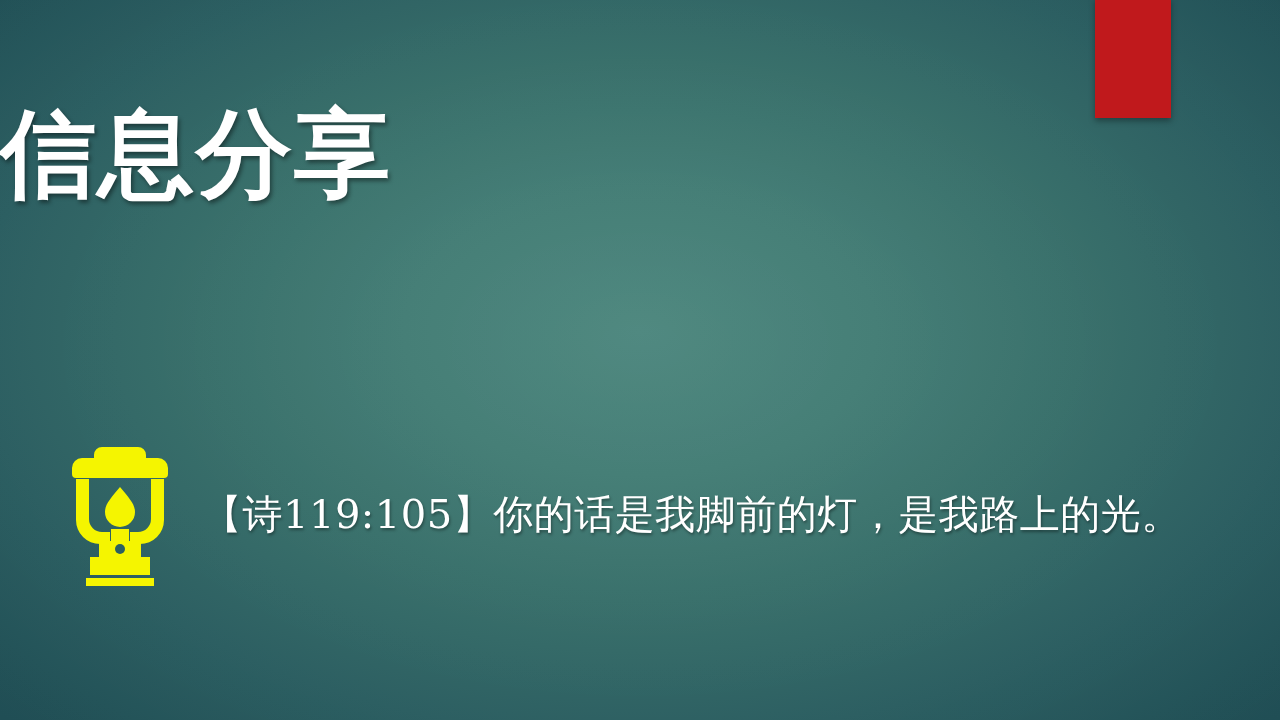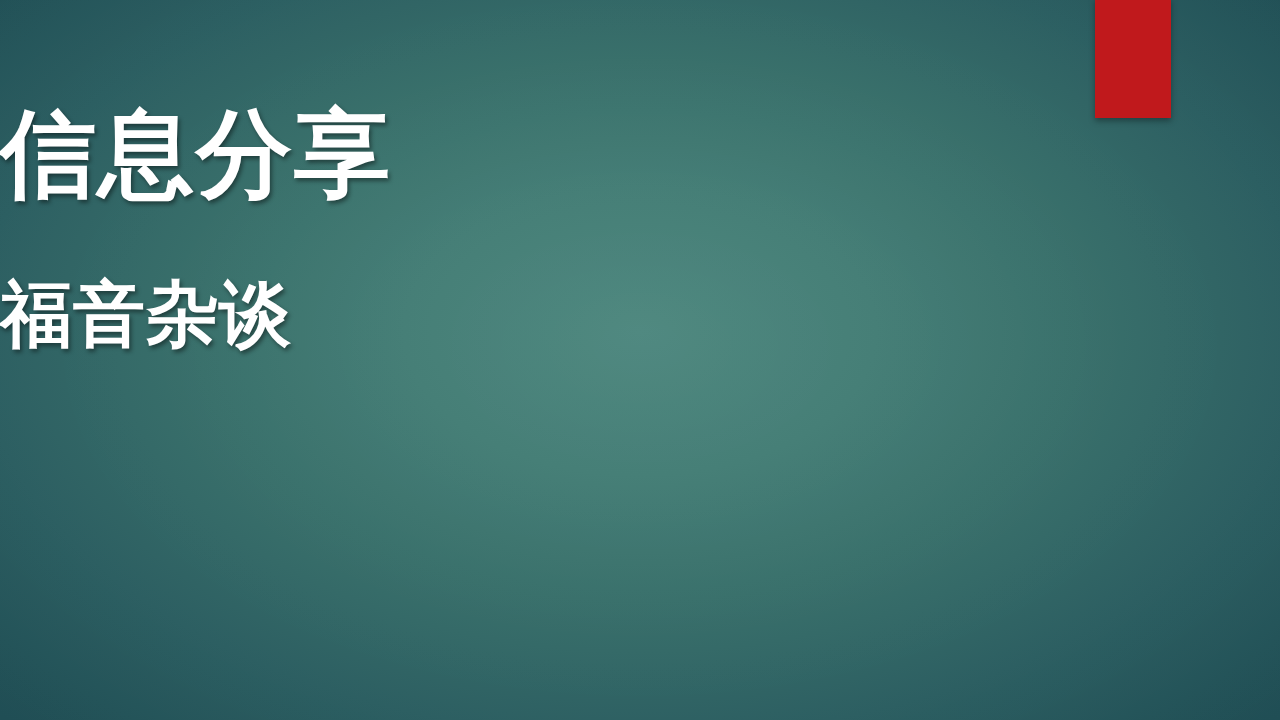--- a/index.html
+++ b/index.html
@@ -125,17 +125,49 @@
 <body>
 
 <div class="slide">
 
   <div class="vignette"></div>
 
   <div class="accent-bar"></div>
 
   <div class="title-block">
     <h1 class="main-title">信息分享</h1>
-    <h2 class="sub-title">福音杂谈</h2>
   </div>
 
+  <div class="verse-row">
+
+    <div class="lantern-wrap">
+      <svg class="lantern-icon" viewBox="0 0 104 144" aria-hidden="true">
+        <g fill="#f5f500">
+
+          <path d="M34 4 h36 a8 8 0 0 1 8 8 v3 h12 a10 10 0 0 1 10 10 v6 a4 4 0 0 1 -4 4 h-88
+                   a4 4 0 0 1 -4 -4 v-6 a10 10 0 0 1 10 -10 h12 v-3 a8 8 0 0 1 8 -8 z"></path>
+
+          <path d="M8 36 h13 v40 a13 13 0 0 0 13 13 h8 v12 h-10 a24 24 0 0 1 -24 -24 z"></path>
+
+          <path d="M83 36 h13 v41 a24 24 0 0 1 -24 24 h-10 v-12 h8 a13 13 0 0 0 13 -13 z"></path>
+
+          <path d="M52 44 c9 11 15 17 15 25 a15 15 0 0 1 -30 0 c0 -8 6 -14 15 -25 z"></path>
+
+          <rect x="43" y="86" width="18" height="14"></rect>
+
+          <path d="M31 98 h42 v18 h-42 z"></path>
+
+          <path d="M22 114 h60 v18 h-60 z"></path>
+
+          <path d="M25 114 q-3 0 -3 4 v14 h60 v-14 q0 -4 -3 -4 z"></path>
+
+          <rect x="18" y="135" width="68" height="8"></rect>
+        </g>
+
+        <circle cx="52" cy="106" r="5" fill="#2b5f61"></circle>
+      </svg>
+    </div>
+
+    <div class="verse-text">【诗119:105】你的话是我脚前的灯，是我路上的光。</div>
+
+  </div>
 
 </div>
 
 </body></html>

